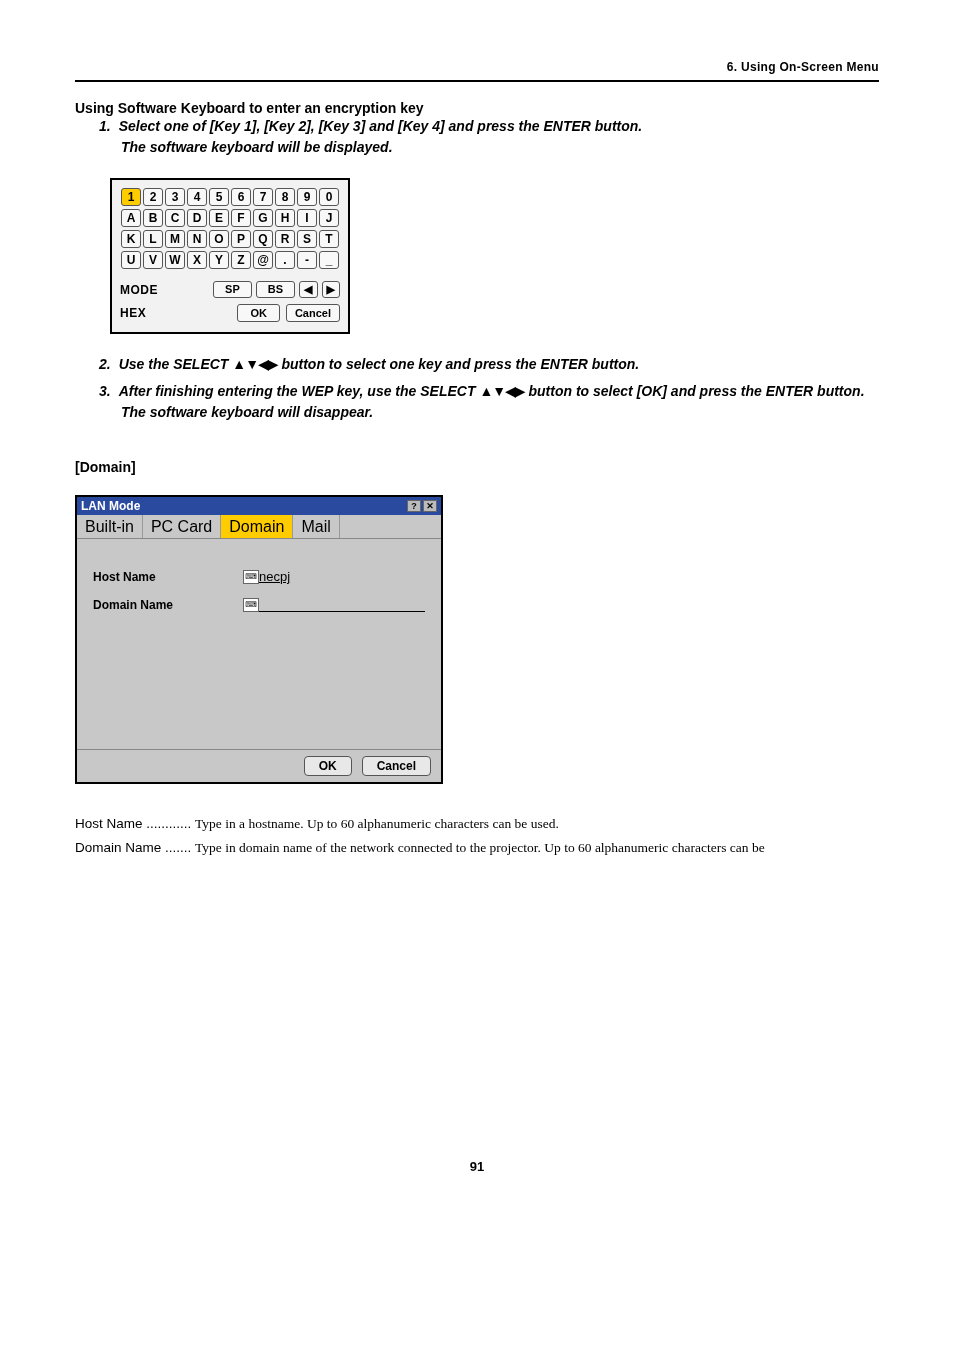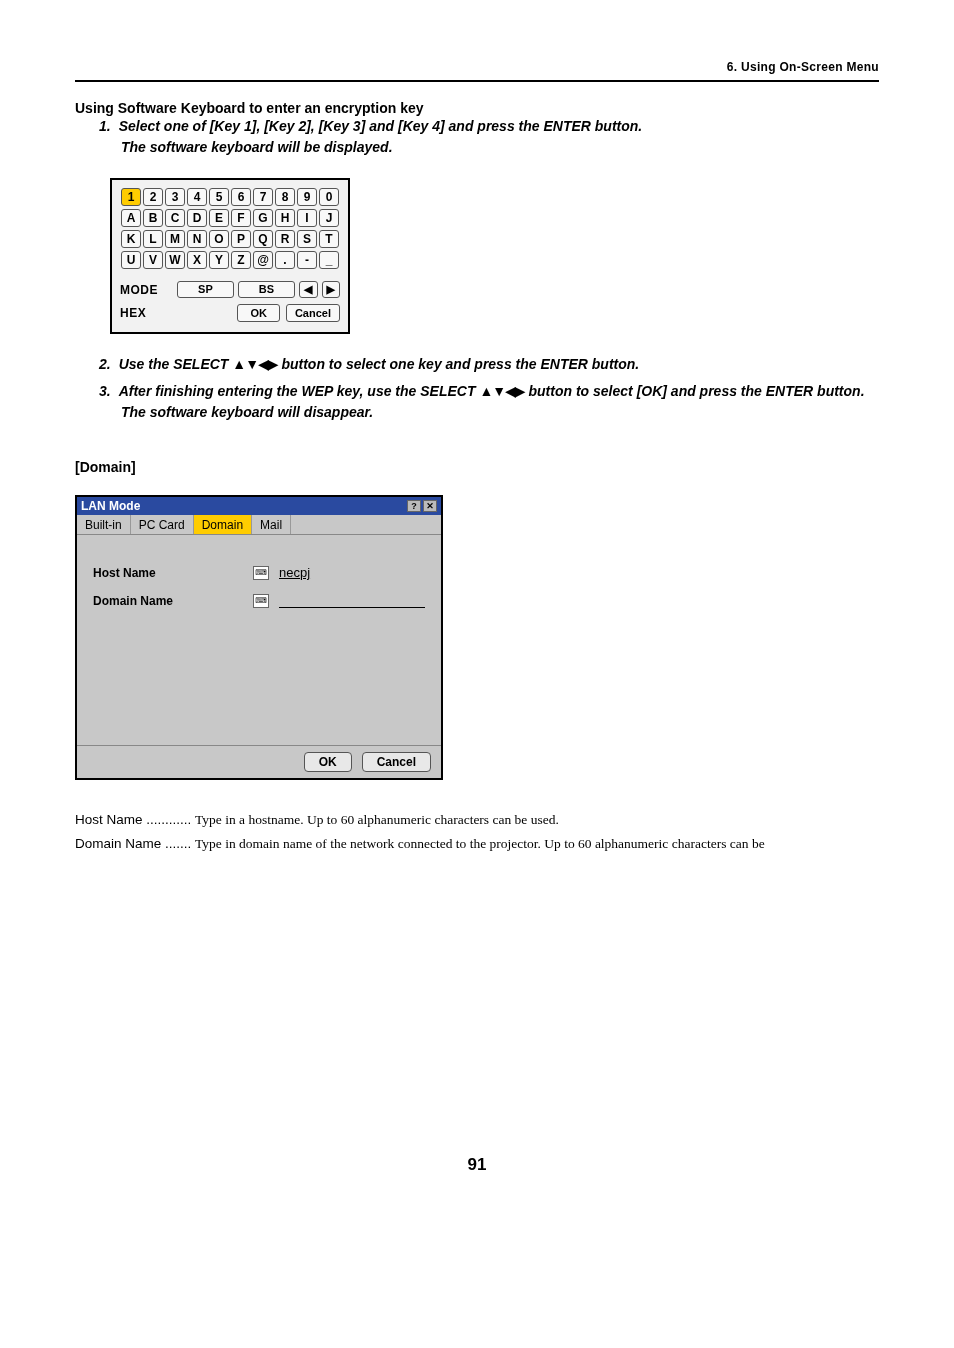--- a/index.html
+++ b/index.html
@@ -85,21 +85,21 @@
     padding: 0 2px;
   }
   .sk-bottom .row1 { display:flex; gap:6px; align-items:center; justify-content:space-between; margin-bottom:6px;}
   .sk-bottom .label { font-size: 12px; font-weight: bold; letter-spacing:0.5px;}
   .btn {
     border: 1.5px solid #555;
     border-radius: 3px;
     background: #f8f8f8;
     font-size: 11px;
     font-weight: bold;
-    padding: 1px 20px;
+    padding: 1px 11px;
     text-align:center;
   }
   .btn.sm { padding: 1px 4px; min-width:18px;}
   .sk-bottom .row2 { display:flex; gap:6px; align-items:center; justify-content:space-between;}
   .sk-bottom .row2 .right { display:flex; gap:6px;}
   
   .domain-heading {
     font-weight: bold;
     font-size: 14px;
     margin: 36px 0 20px 0;
@@ -122,37 +122,37 @@
     align-items:center;
   }
   .lan-title .icons { display:flex; gap:2px;}
   .lan-title .win-icon {
     width:14px; height:12px; background:#bbb; border:1px solid #666; font-size:9px; text-align:center; line-height:10px; color:#000;
   }
   .lan-tabs {
     display:flex;
     background:#c8c8c8;
     border-bottom:1px solid #888;
-    font-size:12px;
+    font-size:16px;
   }
   .tab {
     padding: 3px 8px 2px 8px;
     border-right: 1px solid #999;
     background:#c8c8c8;
     cursor:default;
   }
   .tab.active {
     background:#ffcc00;
   }
   .lan-body {
     background:#c8c8c8;
     min-height:210px;
     padding:30px 16px 10px 16px;
   }
-  .field-row { display:flex; align-items:center; margin-bottom:14px; gap:10px;}
+  .field-row { display:flex; align-items:center; margin-bottom:14px; gap:0;}
   .field-label { font-size:12px; font-weight:bold; width:150px;}
   .kb-icon { width:16px; height:14px; background:#fff; border:1px solid #666; display:inline-block; font-size:8px; text-align:center; line-height:12px;}
   .field-value { font-size:13px; text-decoration: underline; flex:1;}
   .field-line { border-bottom:1px solid #000; flex:1; height:14px;}
   .lan-footer {
     background:#c8c8c8;
     border-top:1px solid #888;
     padding:6px 10px;
     display:flex;
     justify-content:flex-end;
@@ -168,21 +168,21 @@
   }
   
   .deflist { font-size:13.5px; line-height:1.5; margin-top:6px;}
   .defrow { display:flex; margin-bottom:4px; align-items:flex-start;}
   .defterm { white-space: nowrap; }
   .defdesc { flex:1; text-align:justify;font-family:Liberation Serif, serif;}
   .defdesc-cont { margin-left: 139px; }
   .page-num {
     text-align:center;
     font-weight:bold;
-    font-size:17px;
+    font-size:13px;
     margin-top:300px;
   }
 </style>
 </head>
 <body>
 
 <div class="header-section">6. Using On-Screen Menu</div>
 <div class="divider"></div>
 
 <div class="subheading">Using Software Keyboard to enter an encryption key</div>

